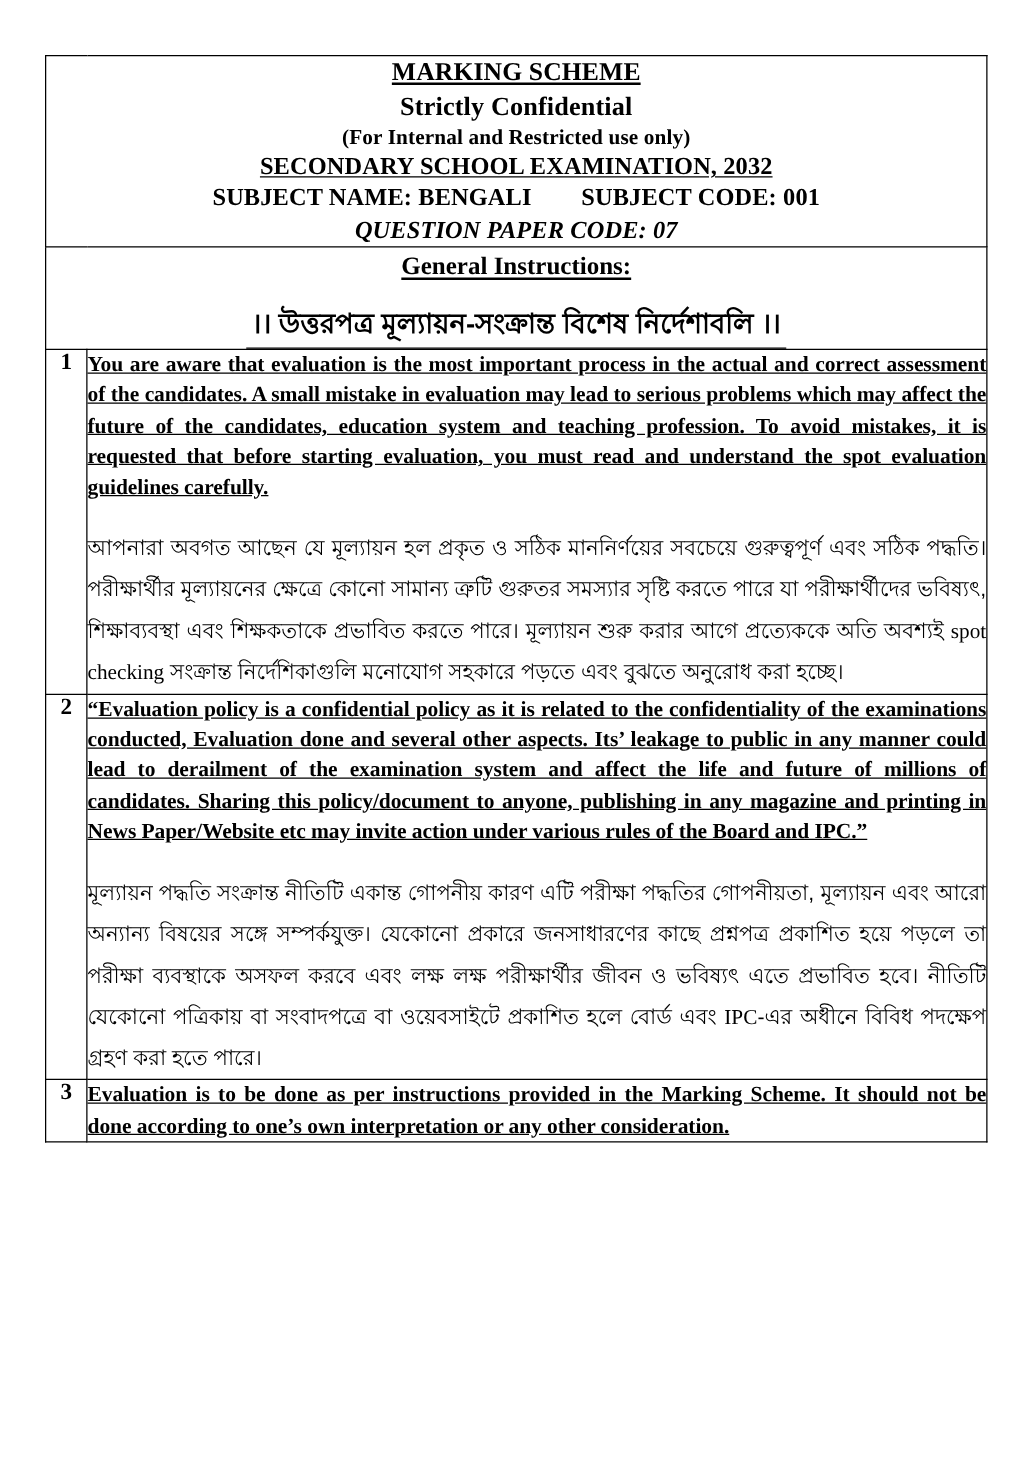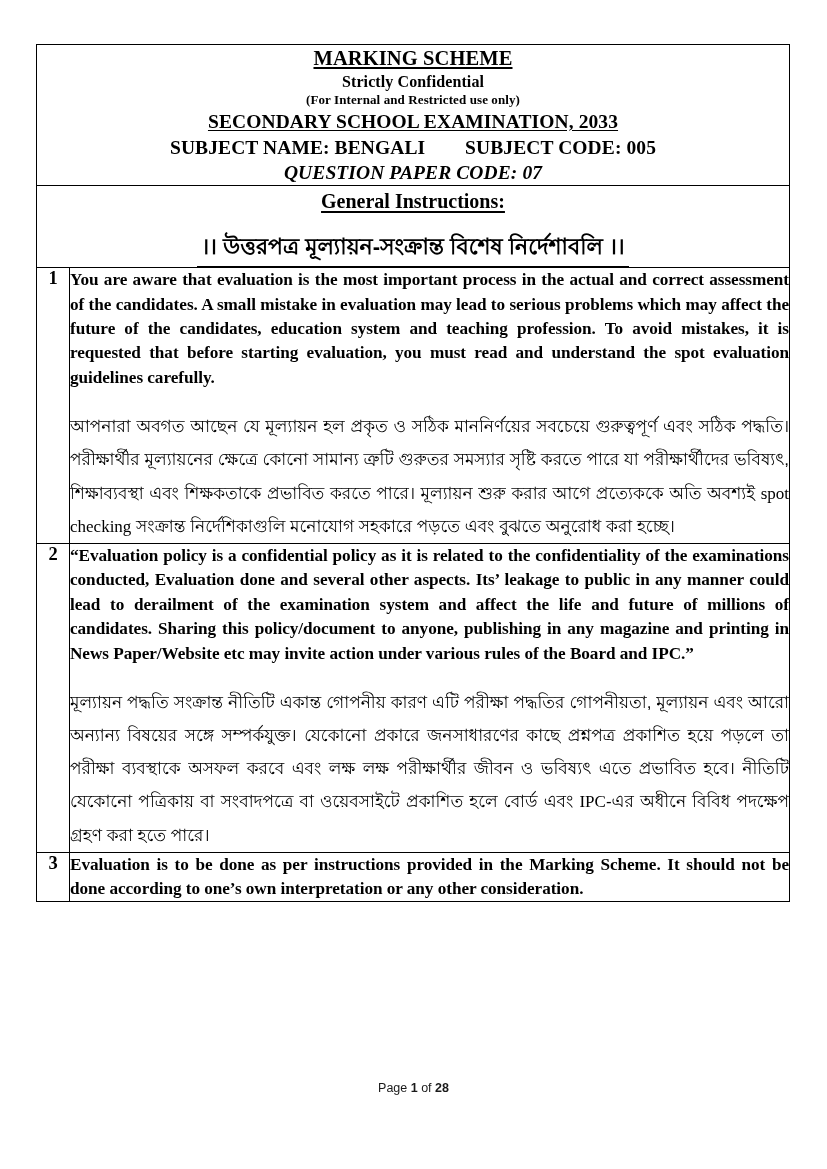--- a/index.html
+++ b/index.html
@@ -49,24 +49,24 @@
     font-weight: bold;
     line-height: 1.30;
     letter-spacing: 0.1px;
   }
   .hdr-title {
     font-size: 20.5px;
     text-decoration: underline;
     text-underline-offset: 2px;
   }
   .hdr-sub {
-    font-size: 16px;
+    font-size: 21px;
   }
   .hdr-paren {
-    font-size: 13px;
+    font-size: 17px;
     text-align: center;
   }
   .hdr-exam {
     font-size: 19.5px;
     text-decoration: underline;
     text-underline-offset: 2px;
   }
   .hdr-subject {
     font-size: 19.5px;
     white-space: pre;
@@ -117,20 +117,21 @@
   }
 
   p.eng {
     margin: 0;
     font-size: 17.2px;
     font-weight: bold;
     text-align: justify;
     text-align-last: left;
     line-height: 1.42;
     letter-spacing: -0.05px;
+    text-decoration: underline;
   }
   p.ban {
     margin: 20px 0 0 0;
     font-size: 17px;
     font-weight: normal;
     text-align: justify;
     text-align-last: left;
     line-height: 1.95;
     font-family: "Liberation Sans", "DejaVu Sans", sans-serif;
   }
@@ -163,22 +164,22 @@
       <col style="width:33px">
       <col>
     </colgroup>
     <tbody>
 
       <tr>
         <td class="header-cell" colspan="2">
           <div class="hdr-line hdr-title">MARKING SCHEME</div>
           <div class="hdr-line hdr-sub">Strictly Confidential</div>
           <div class="hdr-line hdr-paren">(For Internal and Restricted use only)</div>
-          <div class="hdr-line hdr-exam">SECONDARY SCHOOL EXAMINATION, 2033</div>
-          <div class="hdr-line hdr-subject">SUBJECT NAME: BENGALI        SUBJECT CODE: 005</div>
+          <div class="hdr-line hdr-exam">SECONDARY SCHOOL EXAMINATION, 2032</div>
+          <div class="hdr-line hdr-subject">SUBJECT NAME: BENGALI        SUBJECT CODE: 001</div>
           <div class="hdr-line hdr-qpcode">QUESTION PAPER CODE: 07</div>
         </td>
       </tr>
 
       <tr>
         <td class="gi-cell" colspan="2">
           <div class="gi-title">General Instructions:</div>
           <div class="gi-bangla-wrap">
             <span class="gi-bangla">।। উত্তরপত্র মূল্যায়ন-সংক্রান্ত বিশেষ নির্দেশাবলি ।।</span>
           </div>
@@ -204,17 +205,14 @@
       <tr>
         <td class="num-cell">3</td>
         <td class="body-cell row3-body">
           <p class="eng">Evaluation is to be done as per instructions provided in the Marking Scheme. It should not be done according to one’s own interpretation or  any other consideration.</p>
         </td>
       </tr>
 
     </tbody>
   </table>
 
-  <div class="footer">
-    <span>Page </span><span class="pg-num">1</span><span> of </span><span class="pg-num">28</span>
-  </div>
 
 </div>
 
 </body></html>

